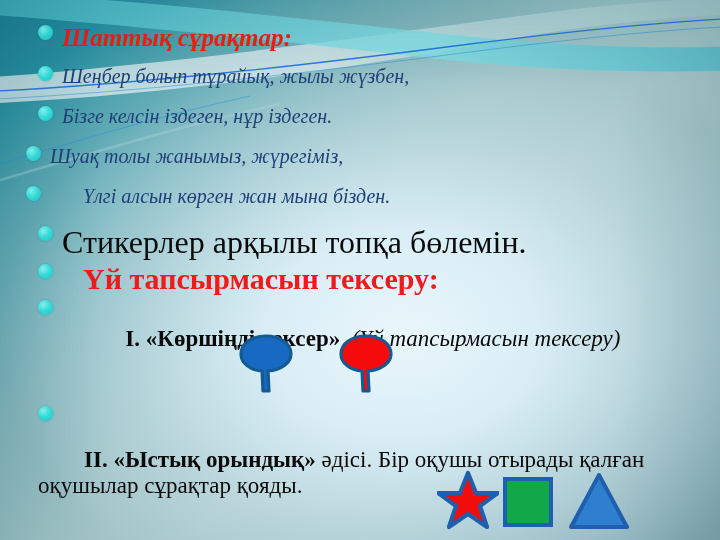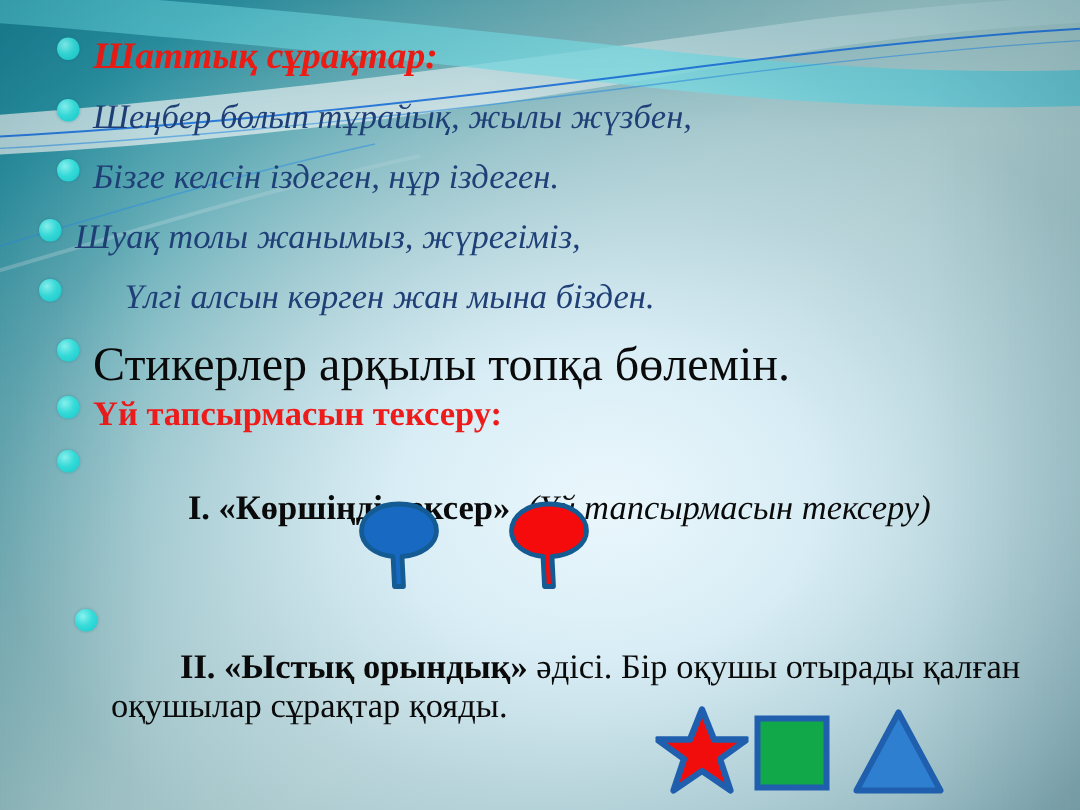--- a/index.html
+++ b/index.html
@@ -80,37 +80,38 @@
     font-style: italic;
     font-weight: bold;
     font-size: 25px;
     color: #ff1c14;
     letter-spacing: 0px;
     line-height: 1.0;
   }
   .t-verse {
     font-style: italic;
     font-weight: normal;
-    font-size: 23px;
+    font-size: 20px;
     color: #1f3f77;
     line-height: 1.0;
   }
   .t-plain {
     font-style: normal;
     font-weight: normal;
     font-size: 32px;
     color: #0a0a0a;
     line-height: 1.0;
   }
   .t-red-bold {
     font-style: normal;
     font-weight: bold;
-    font-size: 23px;
+    font-size: 30px;
     color: #ee1b1b;
     line-height: 1.0;
+    margin-left: 21px;
   }
   .t-mixed {
     font-size: 23px;
     color: #0a0a0a;
     line-height: 1.12;
   }
   .t-mixed .bold { font-weight: bold; }
   .t-mixed .ital { font-style: italic; font-weight: normal; }
 
   
@@ -185,21 +186,21 @@
       <span class="line-text t-red-bold">Үй тапсырмасын тексеру:</span>
     </div>
 
     <div class="bullet-row" style="left:38px; top:300px; width:660px;">
       <span class="bullet-dot"></span>
       <span class="line-text t-mixed">
         <span class="bold">   I. «Көршіңді тексер»</span><span>  </span><span class="ital">(Үй тапсырмасын тексеру)</span>
       </span>
     </div>
 
-    <div class="bullet-row" style="left:50px; top:406px; width:640px;">
+    <div class="bullet-row" style="left:38px; top:406px; width:640px;flex-direction:column;">
       <span class="bullet-dot"></span>
       <span class="line-text t-mixed">
         <span class="bold">II. «Ыстық орындық»</span><span> әдісі. Бір оқушы отырады қалған оқушылар сұрақтар қояды.</span>
       </span>
     </div>
 
     <svg class="shape" style="left:238px; top:333px;" width="56" height="62" viewBox="0 0 56 62">
       <path d="M28 3 C 13 3, 3 11, 3 21 C 3 30, 12 37, 24 38 L 25 58 L 31 58 L 30 38
                C 43 37, 53 30, 53 21 C 53 11, 43 3, 28 3 Z" fill="#1769c2" stroke="#145a93" stroke-width="3.2" stroke-linejoin="round"></path>
     </svg>

